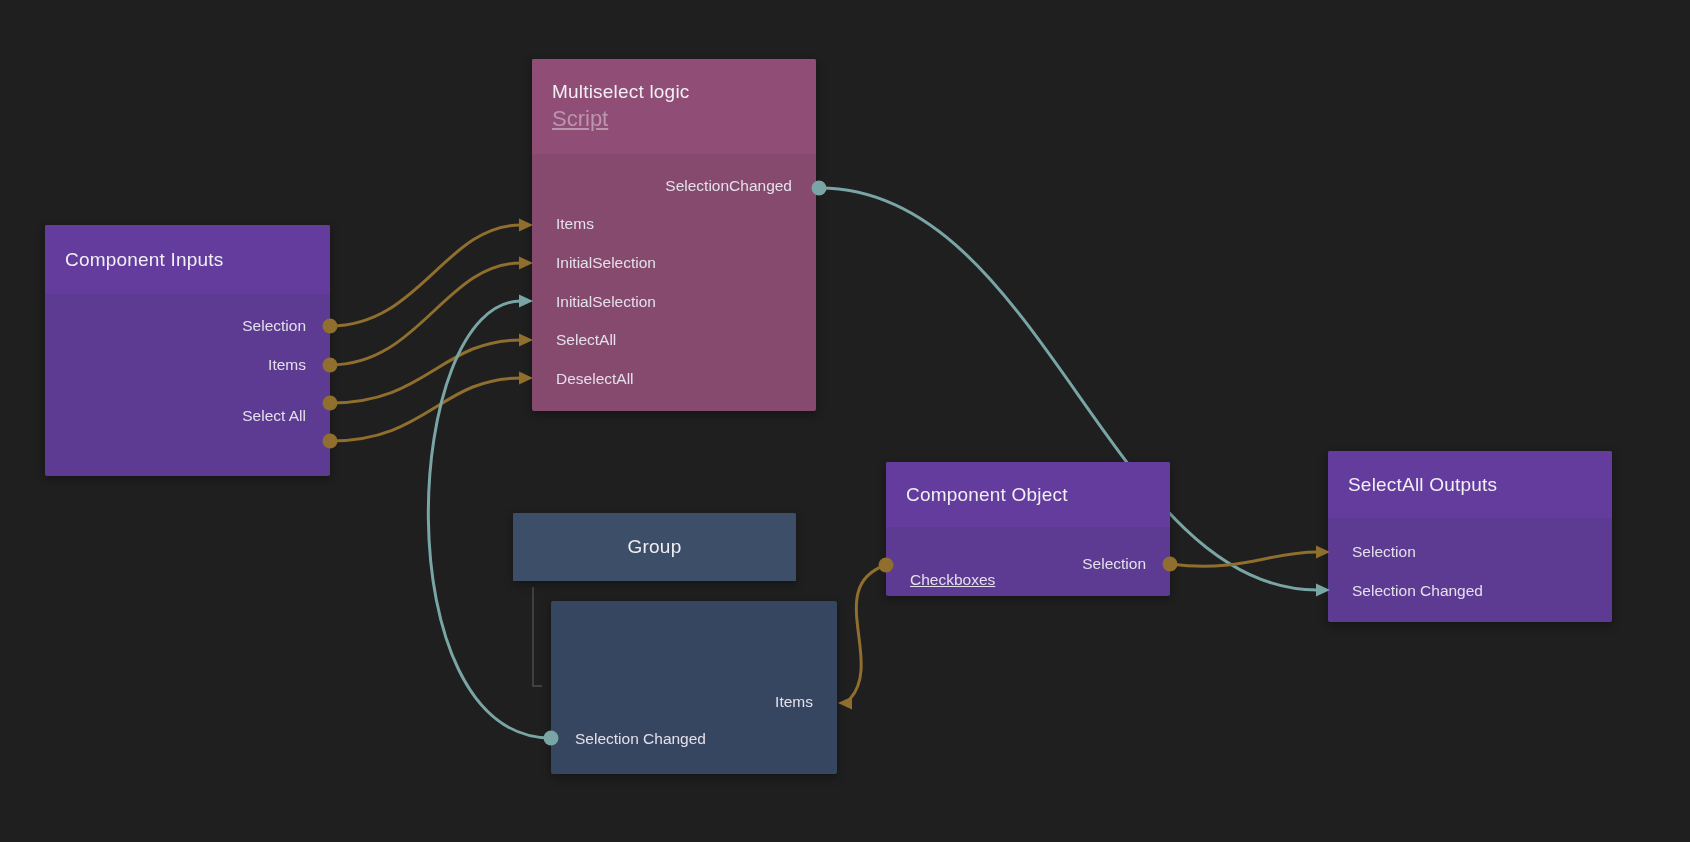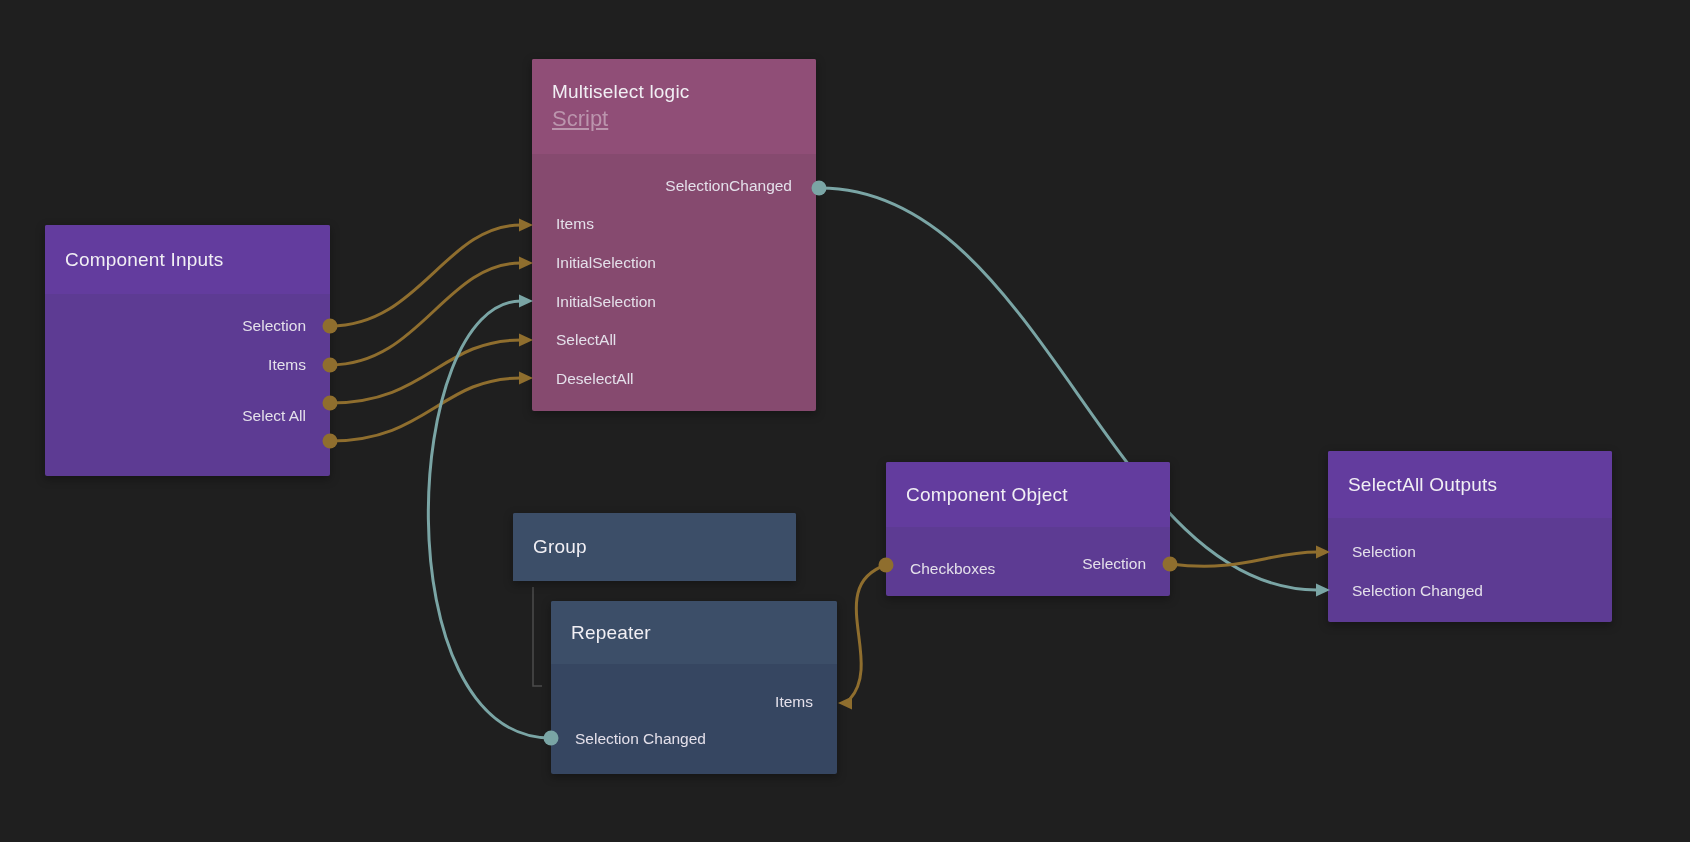--- a/index.html
+++ b/index.html
@@ -73,38 +73,35 @@
   <div class="node purple" style="left:45px;top:216px;width:285px;height:251px;">
     <div class="node-header" style="height:69px;">
       <div class="node-title">Component Inputs</div>
     </div>
     <div class="port right" style="top:82px;">Selection</div>
     <div class="port right" style="top:121px;">Items</div>
     <div class="port right" style="top:172px;">Select All</div>
   </div>
 
   <div class="node blue" style="left:513px;top:504px;width:283px;height:68px;">
-    <div class="node-header" style="height:68px;">
+    <div class="node-header" style="height:68px;align-items:center;">
       <div class="node-title">Group</div>
     </div>
   </div>
 
   <div class="node blue" style="left:551px;top:592px;width:286px;height:173px;">
-    <div class="node-header" style="height:63px;">
-      <div class="node-title">Repeater</div>
-    </div>
     <div class="port right" style="top:82px;">Items</div>
     <div class="port" style="top:119px;">Selection Changed</div>
   </div>
 
   <div class="node purple" style="left:886px;top:453px;width:284px;height:134px;">
     <div class="node-header" style="height:65px;">
       <div class="node-title">Component Object</div>
     </div>
-    <div class="port half-left" style="top:88px;">Checkboxes</div>
+    <div class="port half-left" style="top:99px;text-decoration:underline;">Checkboxes</div>
     <div class="port half-right" style="top:83px;">Selection</div>
   </div>
 
   <div class="node purple" style="left:1328px;top:442px;width:284px;height:171px;">
     <div class="node-header" style="height:67px;">
       <div class="node-title">SelectAll Outputs</div>
     </div>
     <div class="port" style="top:82px;">Selection</div>
     <div class="port" style="top:121px;">Selection Changed</div>
   </div>

